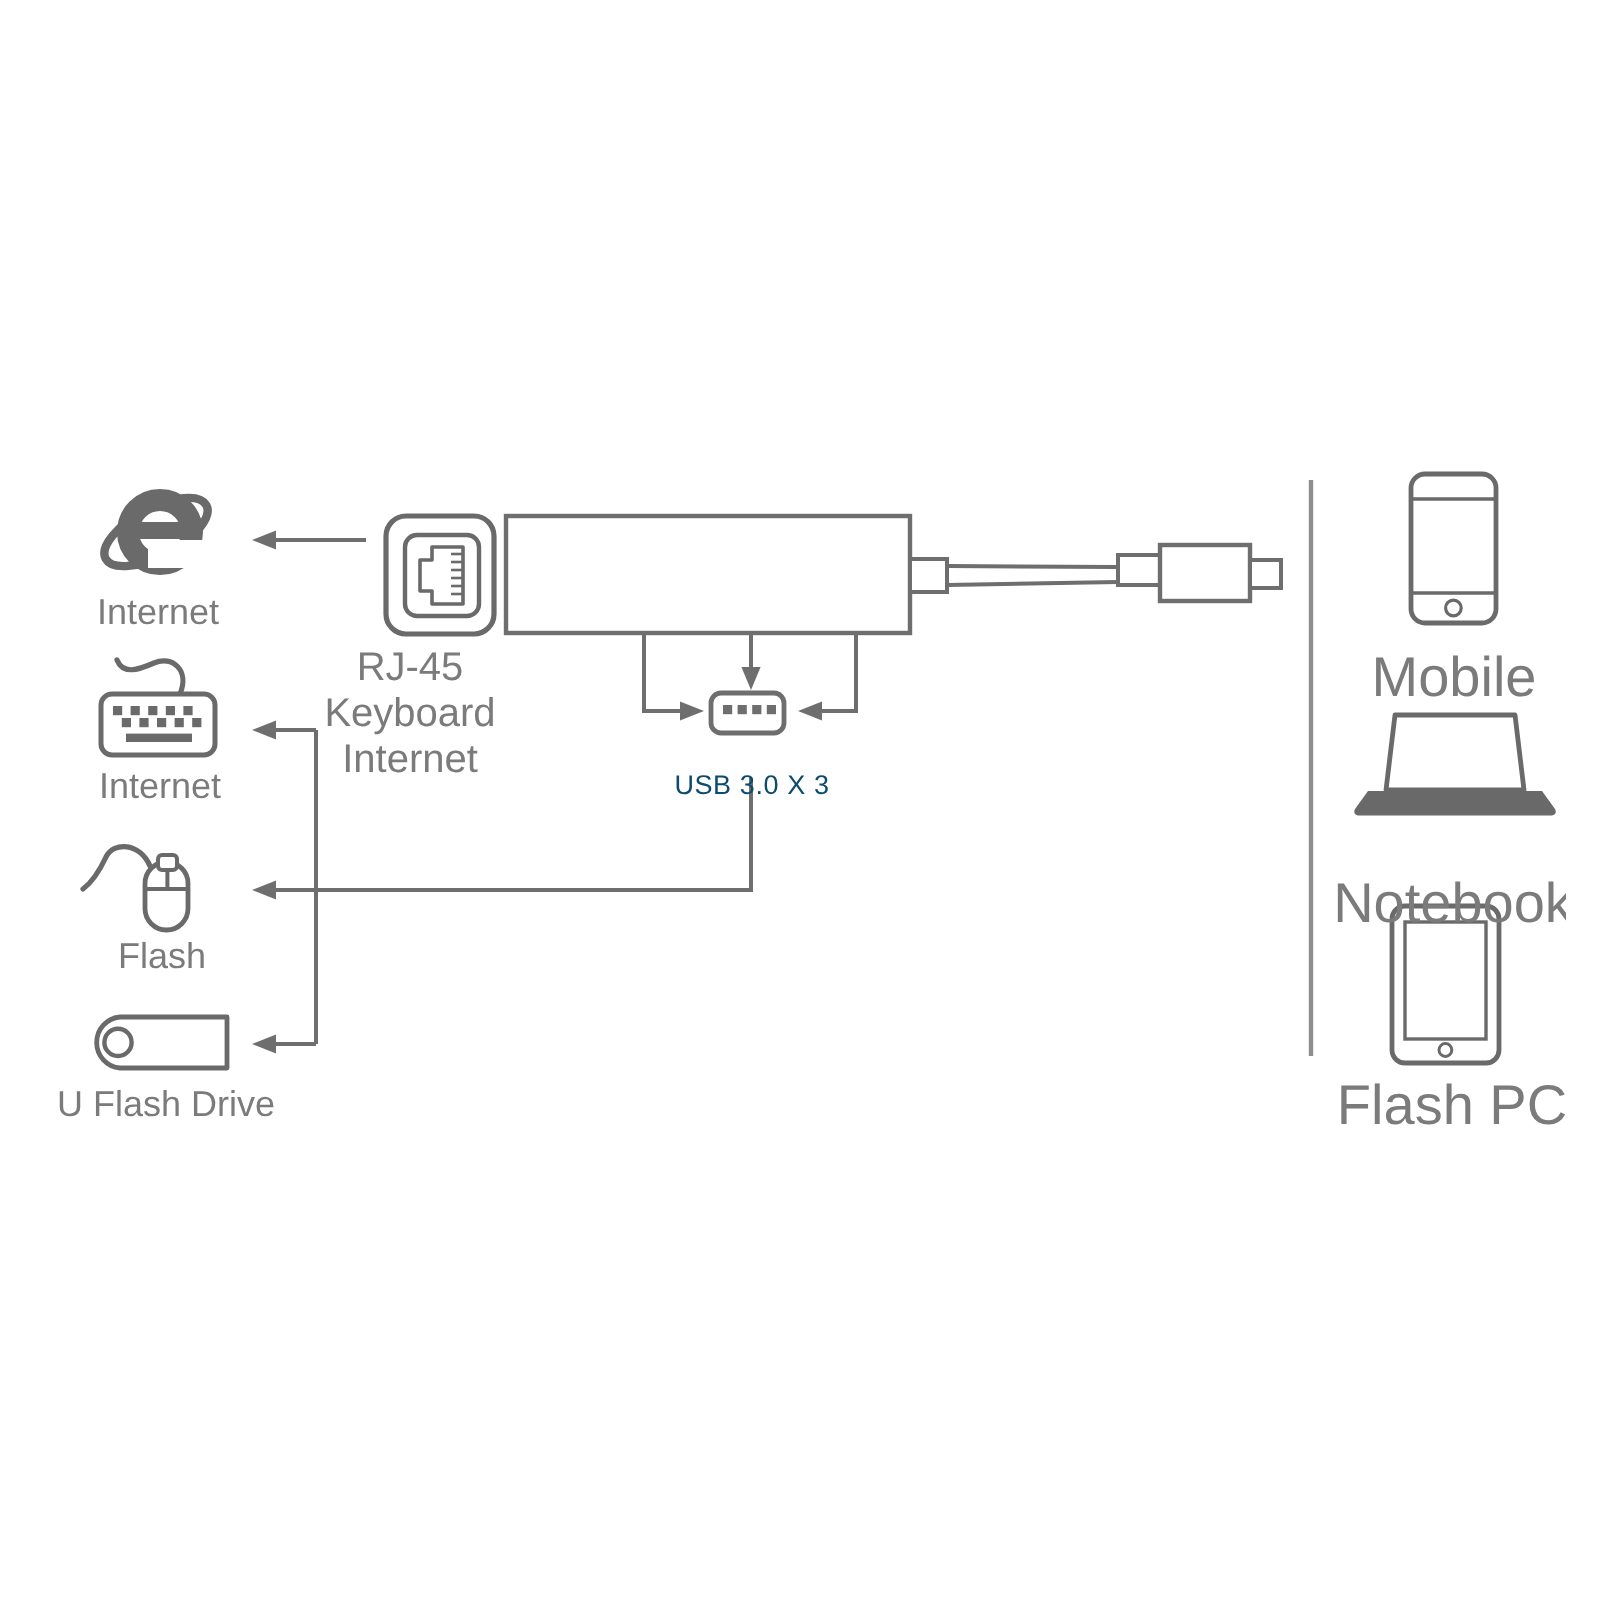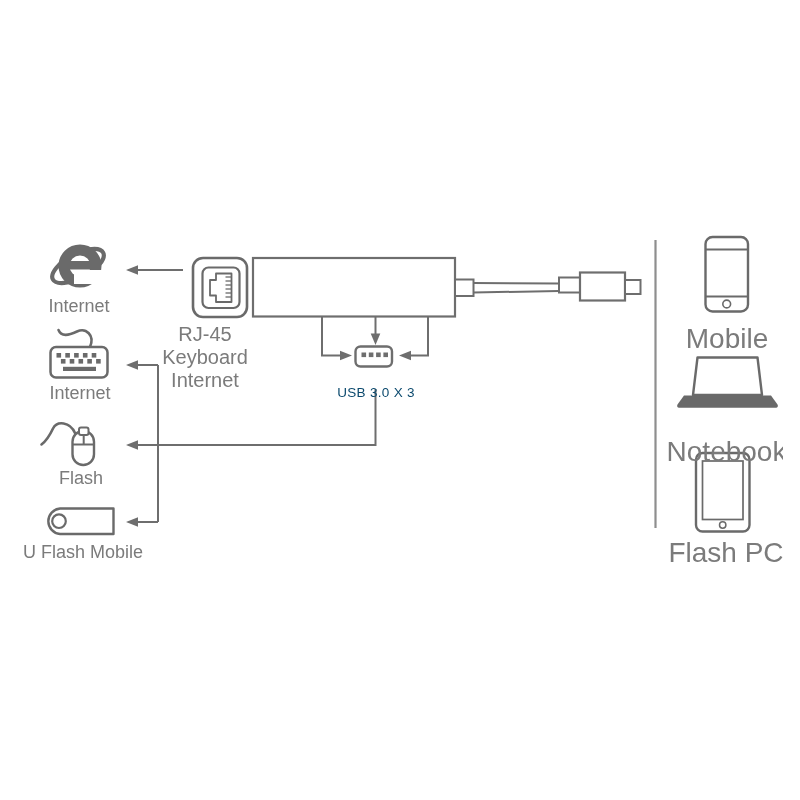--- a/index.html
+++ b/index.html
@@ -166,21 +166,21 @@
       <circle cx="722.7" cy="525" r="3.2" stroke-width="1.5"></circle>
     </g>
   </svg>
 
   <div class="lbl lbl-left" style="left:79px;top:296px">Internet</div>
 
   <div class="lbl lbl-left" style="left:80px;top:383px">Internet</div>
 
   <div class="lbl lbl-left" style="left:81px;top:468px">Flash</div>
 
-  <div class="lbl lbl-left" style="left:83px;top:542px">U Flash Mobile</div>
+  <div class="lbl lbl-left" style="left:83px;top:542px">U Flash Drive</div>
 
   <div class="lbl lbl-rj45" style="left:205px;top:323px">
     <span style="display:block">RJ-45</span>
     <span style="display:block">Keyboard</span>
     <span style="display:block">Internet</span>
   </div>
 
   <div class="lbl lbl-usb" style="left:376px;top:369px">USB 3.0 X 3</div>
 
   <div class="lbl lbl-right" style="left:727px;top:323px">Mobile</div>

